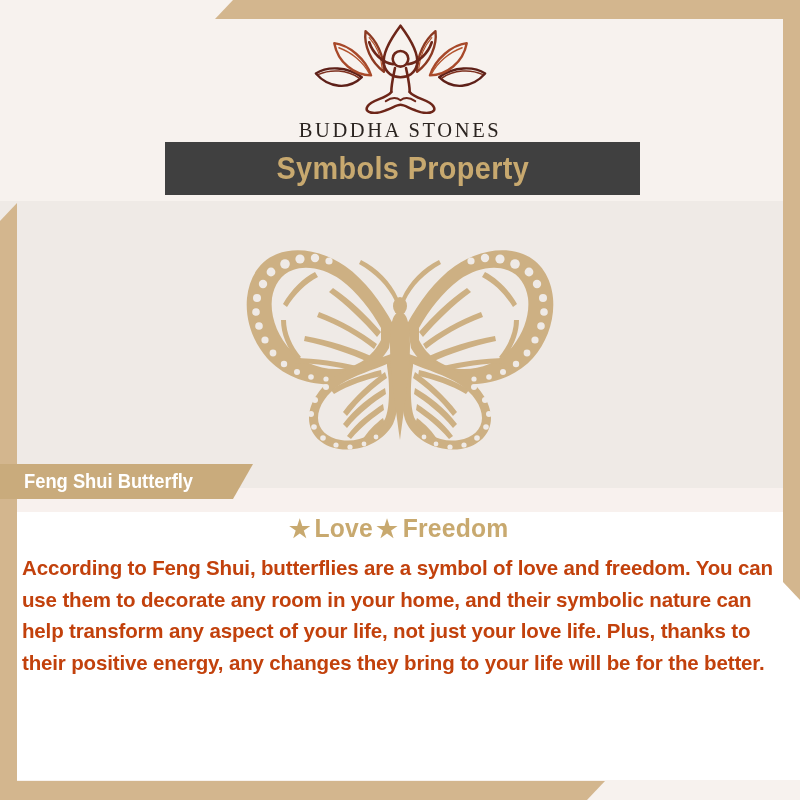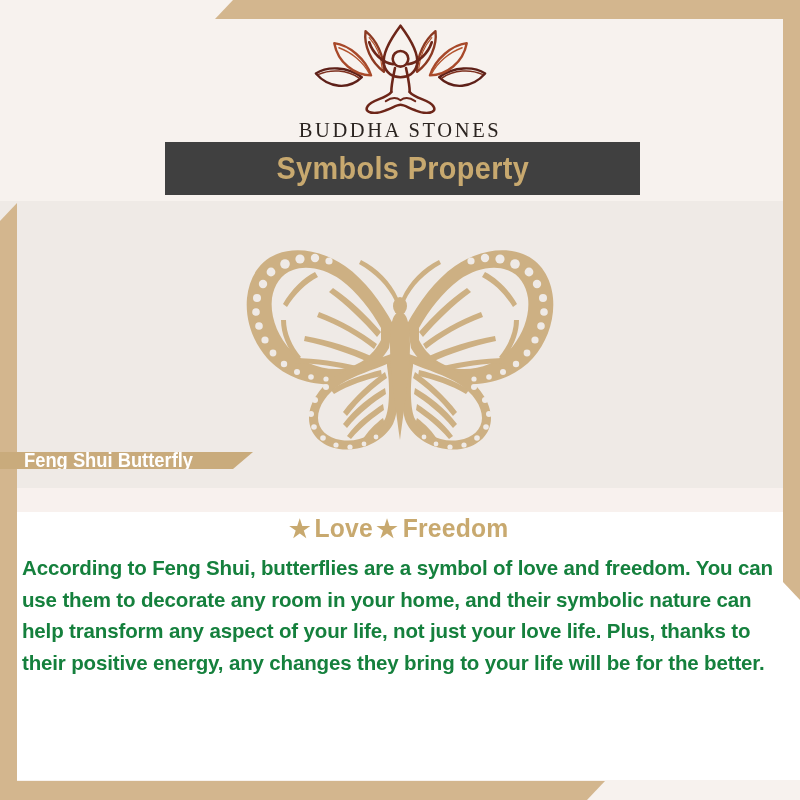--- a/index.html
+++ b/index.html
@@ -91,21 +91,21 @@
   }
 
   
   .butterfly-wrap {
     position:absolute; left:205px; top:228px; width:390px; height:225px;
   }
   .butterfly-wrap svg { width:100%; height:100%; display:block; }
 
   
   .label-banner {
-    position:absolute; left:0; top:452px; width:253px; height:17px;
+    position:absolute; left:0; top:464px; width:253px; height:35px;
     background:#c9ab7c;
     clip-path:polygon(0 0, 100% 0, calc(100% - 20px) 100%, 0 100%);
     display:flex; align-items:center;
   }
   .label-text {
     margin-left:24px;
     color:#ffffff;
     font-size:19.5px;
     font-weight:bold;
     transform:scaleX(0.94);
@@ -122,21 +122,21 @@
     font-size:26px;
     font-weight:bold;
     letter-spacing:0.2px;
   }
   .tagline .star { font-size:24px; line-height:1; }
   .tagline .word { transform:scaleX(0.95); }
 
   
   .body-copy {
     position:absolute; left:22px; top:552px; width:764px;
-    color:#15803d;
+    color:#c2410c;
     font-size:20.5px;
     line-height:31.5px;
     font-weight:bold;
     letter-spacing:-0.15px;
   }
 </style>
 </head>
 <body>
 
 <div id="page">

